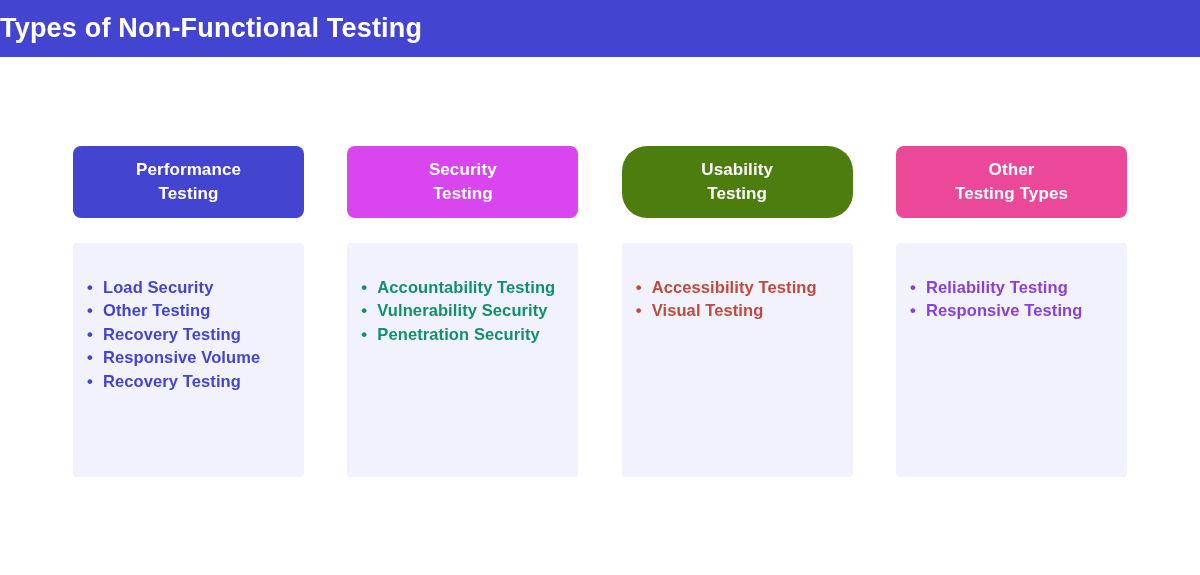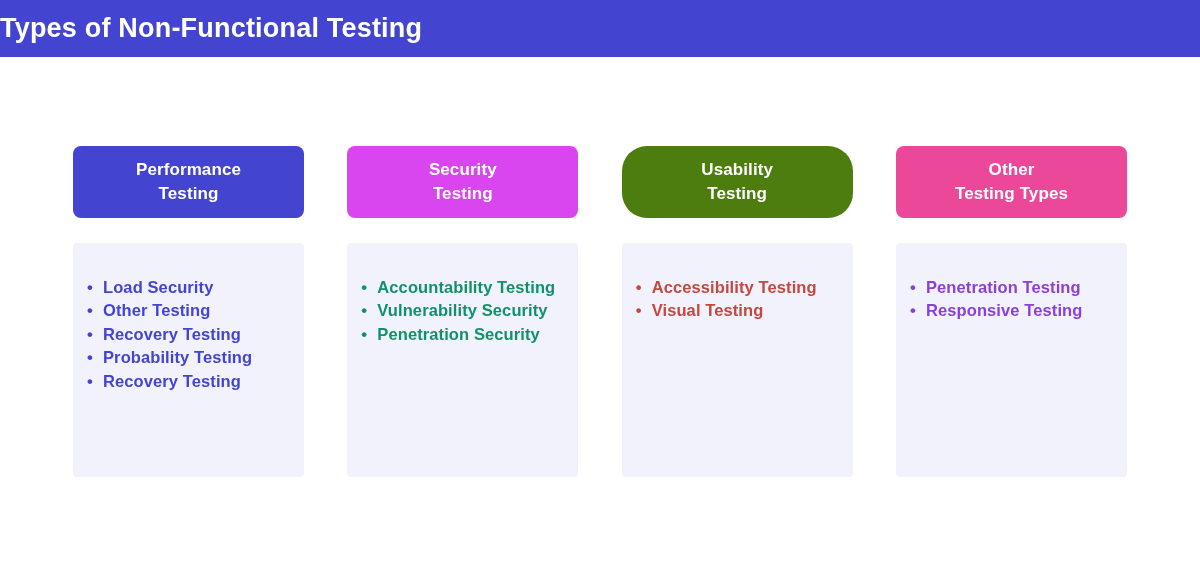--- a/index.html
+++ b/index.html
@@ -155,21 +155,21 @@
           <li class="item">
             <span class="bullet">•</span>
             <span class="item-label">Other Testing</span>
           </li>
           <li class="item">
             <span class="bullet">•</span>
             <span class="item-label">Recovery Testing</span>
           </li>
           <li class="item">
             <span class="bullet">•</span>
-            <span class="item-label">Probability Testing</span>
+            <span class="item-label">Responsive Volume</span>
           </li>
           <li class="item">
             <span class="bullet">•</span>
             <span class="item-label">Recovery Testing</span>
           </li>
         </ul>
       </div>
     </div>
 
     <div class="column theme-green">
@@ -216,21 +216,21 @@
 
     <div class="column theme-purple">
       <div class="card-header">
         <div class="card-header-label">Other
 Testing Types</div>
       </div>
       <div class="card-body">
         <ul class="item-list">
           <li class="item">
             <span class="bullet">•</span>
-            <span class="item-label">Penetration Testing</span>
+            <span class="item-label">Reliability Testing</span>
           </li>
           <li class="item">
             <span class="bullet">•</span>
             <span class="item-label">Responsive Testing</span>
           </li>
         </ul>
       </div>
     </div>
 
   </div>

